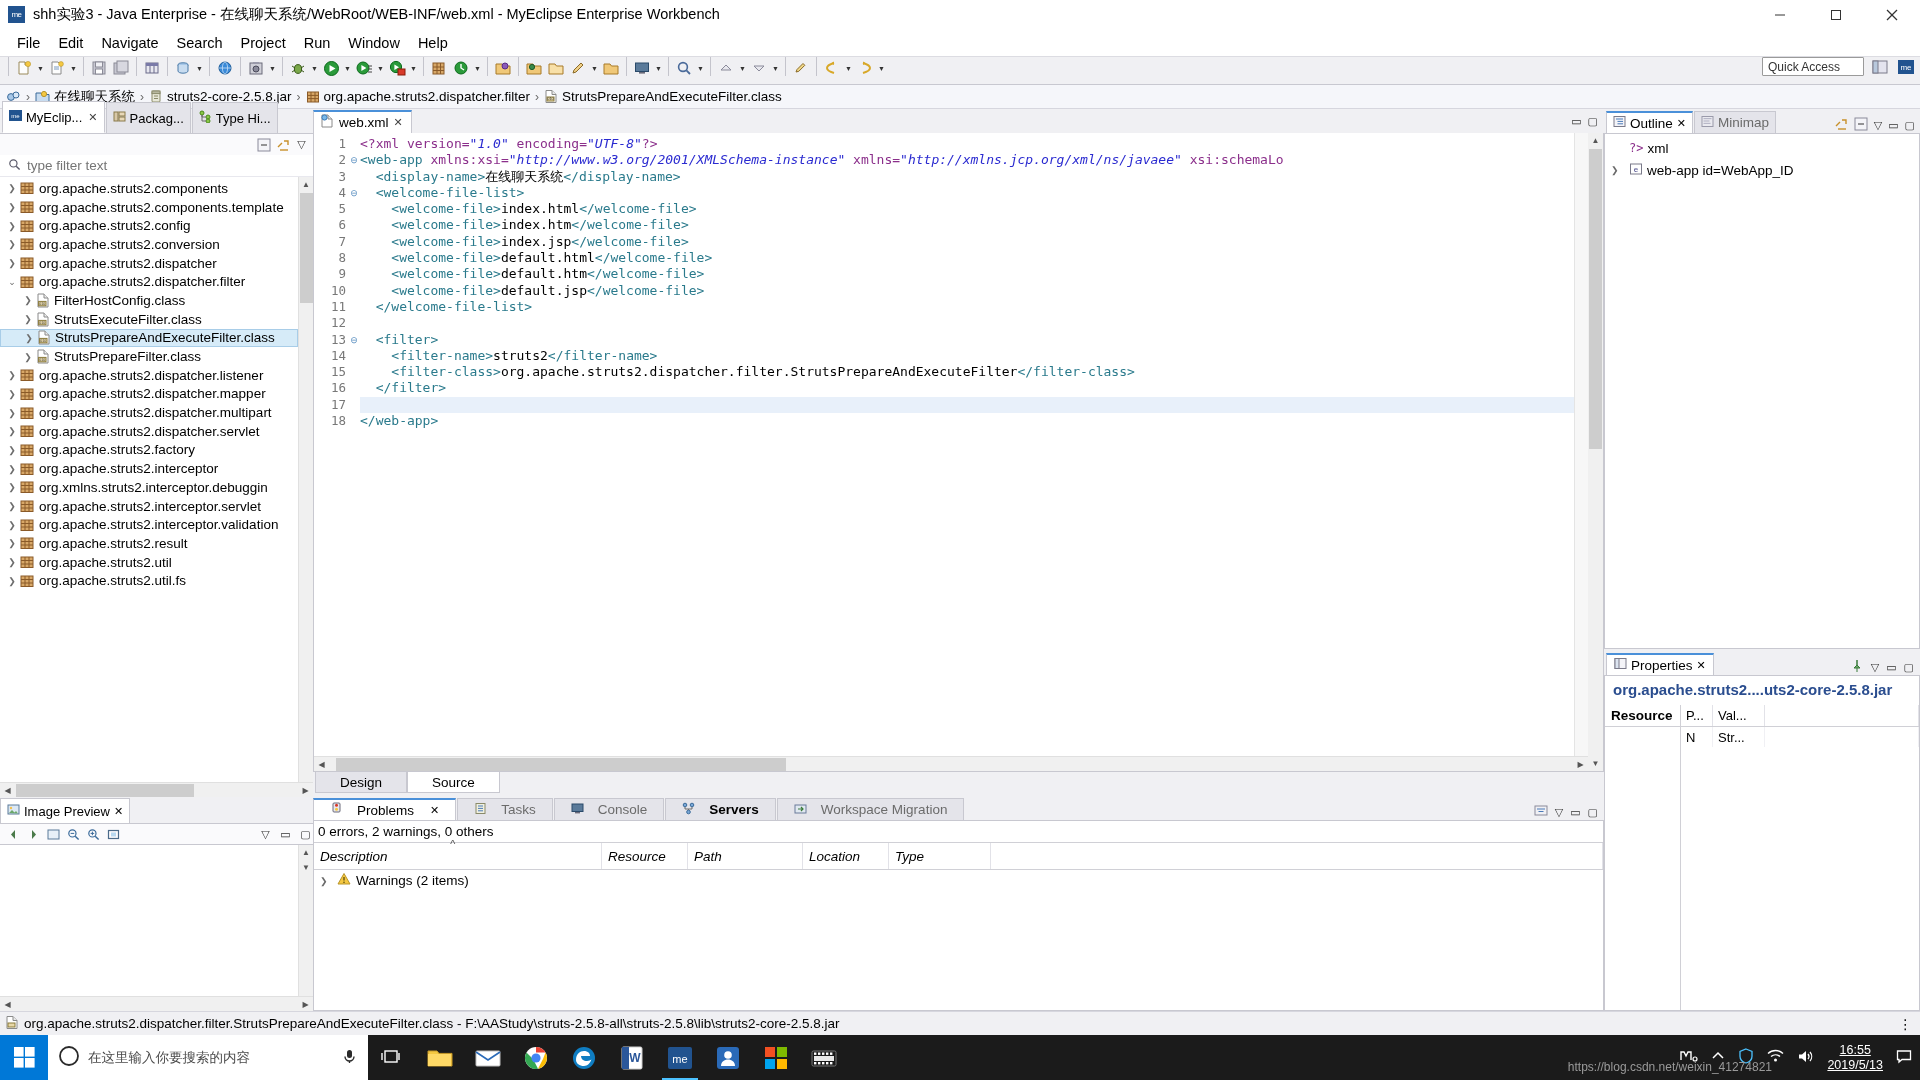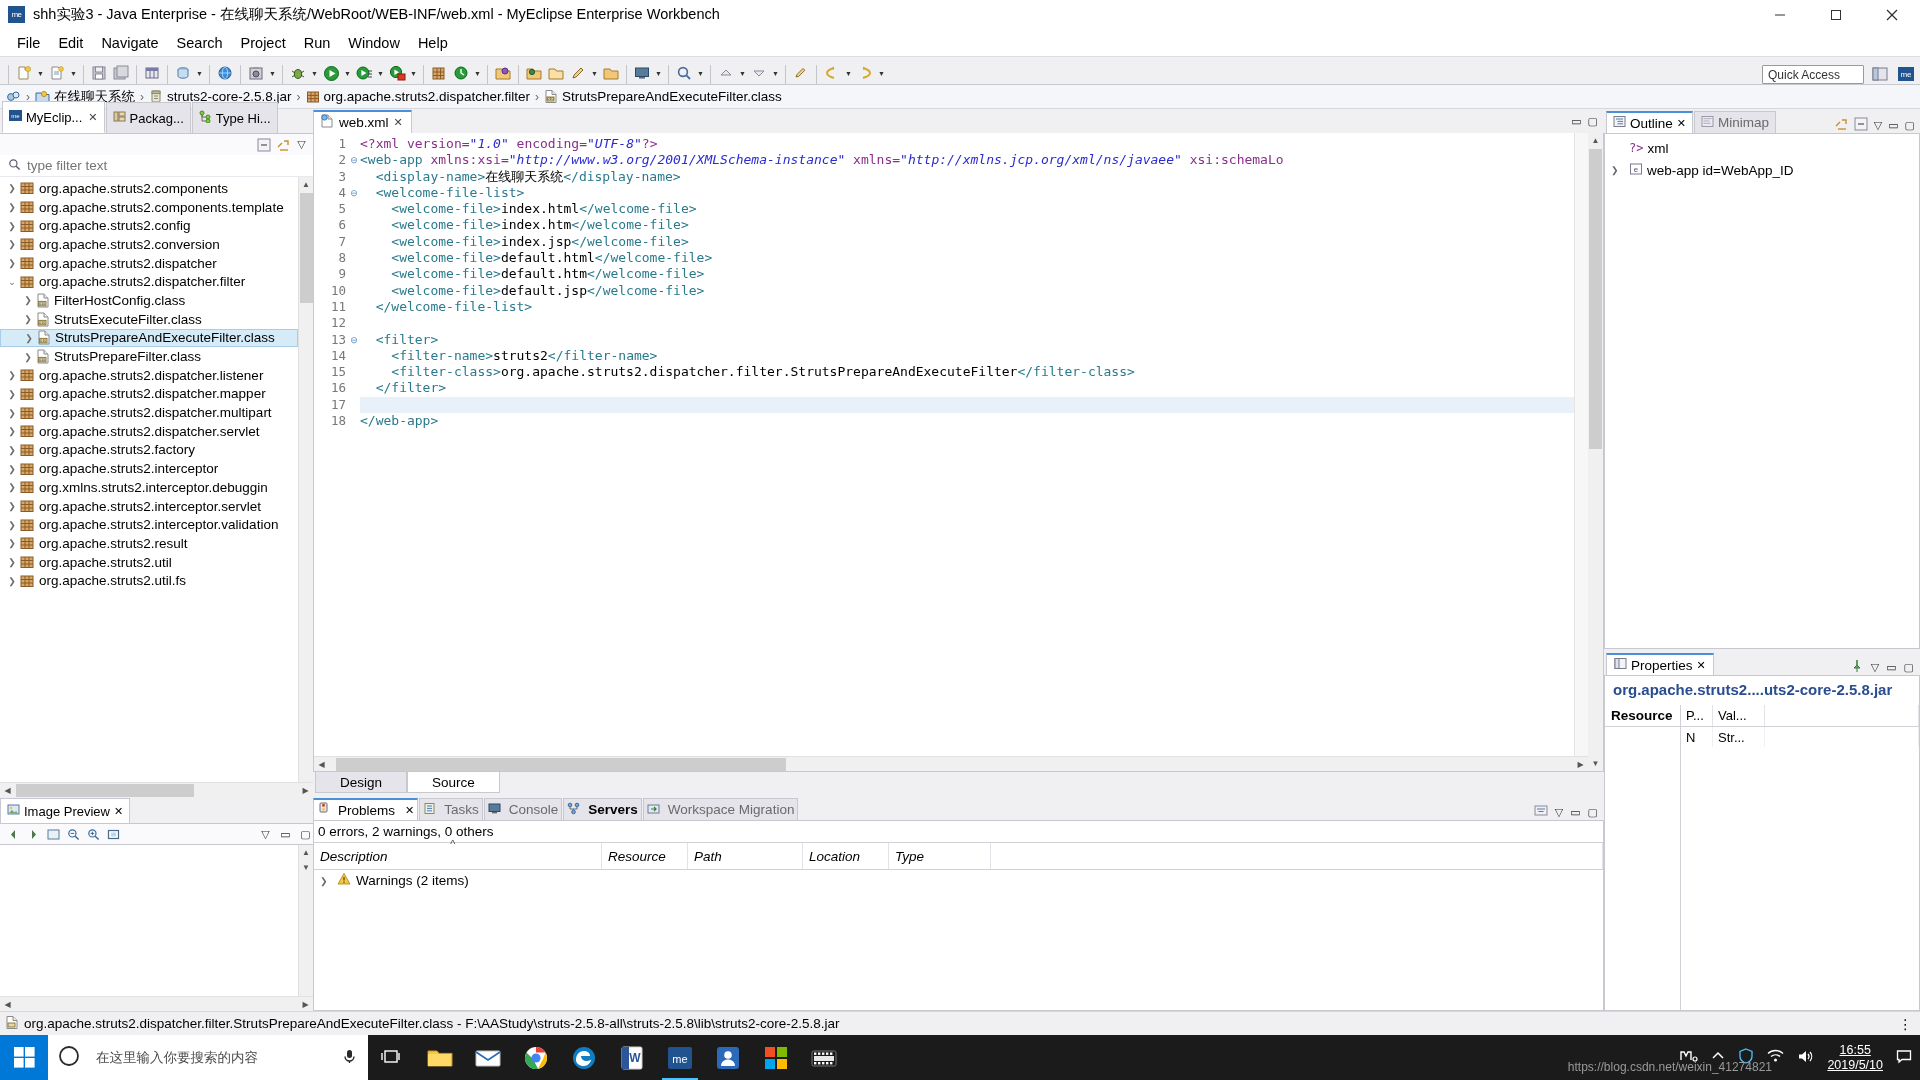--- a/index.html
+++ b/index.html
@@ -31,21 +31,21 @@
   .menubar {
     height: 26px; flex: 0 0 26px; background: #ffffff;
     display: flex; align-items: center; padding-left: 8px; font-size: 14.5px; color: #000;
   }
   .menu-item { padding: 2px 9px; cursor: default; }
 
   
   .toolbar {
     height: 29px; flex: 0 0 29px; background: #f0f0f3;
     border-top: 1px solid #dcdce2; border-bottom: 1px solid #c8c8d0;
-    display: flex; align-items: flex-end; padding: 0 4px; position: relative;
+    display: flex; align-items: flex-start; padding: 0 4px; position: relative;
   }
   .tb-sep { width: 1px; height: 19px; background: #c4c4cc; margin: 0 4px; }
   .tb-btn { width: 22px; height: 22px; display: flex; align-items: center; justify-content: center; }
   .tb-arrow { width: 11px; height: 22px; display: flex; align-items: center; justify-content: center; font-size: 7px; color: #333; }
   .quick-access {
     margin-left: auto; border: 1px solid #9a9a9a; background: #fff;
     height: 19px; width: 102px; font-size: 12px; color: #333;
     display: flex; align-items: center; padding-left: 5px; border-radius: 1px;
   }
   .perspective-btn { width: 20px; height: 20px; margin-left: 6px; display: flex; align-items: center; justify-content: center; }
@@ -161,21 +161,21 @@
 
   .ds-tabs { height: 22px; flex: 0 0 22px; display: flex; align-items: flex-start; background: #f0f0f3; padding-left: 2px; }
   .ds-tab { height: 21px; padding: 0 24px; display: flex; align-items: center; font-size: 13.5px; color: #000;
             border: 1px solid #c8c8d0; border-top: none; background: #e4e4ea; }
   .ds-tab.active { background: #ffffff; }
 
   
   .problems { height: 215px; flex: 0 0 215px; display: flex; flex-direction: column; margin-top: 2px; }
   .pb-tabrow { height: 24px; display: flex; align-items: flex-end; }
   .pb-tab {
-    height: 22px; display: flex; align-items: center; gap: 8px; padding: 0 3px; font-size: 13.5px;
+    height: 22px; display: flex; align-items: center; gap: 14px; padding: 0 16px; font-size: 13.5px;
     border: 1px solid #c8c8d0; border-bottom: none; background: #e4e4ea; color: #6b6b6b; margin-right: 1px;
   }
   .pb-tab.active { background: #ffffff; color: #000; border-top: 2px solid #4a90d9; }
   .pb-tab.bold { font-weight: bold; color: #000; }
   .pb-tab .x { font-size: 11px; margin-left: 2px; }
   .pb-ctrls { margin-left: auto; display: flex; align-items: center; gap: 7px; padding-right: 6px; font-size: 11px; color: #333; }
   .pb-body { flex: 1 1 auto; background: #fff; border: 1px solid #c8c8d0; display: flex; flex-direction: column; min-height: 0; }
   .pb-summary { height: 21px; display: flex; align-items: center; padding-left: 4px; font-size: 13.5px; color: #000; }
   .pb-head { height: 28px; display: flex; border-top: 1px solid #d0d0d6; border-bottom: 1px solid #d0d0d6; background: #fff; font-style: italic; }
   .pb-th { display: flex; align-items: center; padding-left: 6px; font-size: 13.5px; color: #000; border-right: 1px solid #e2e2e8; position: relative; }
@@ -215,21 +215,21 @@
   .sb-right { margin-left: auto; padding-right: 8px; display: flex; align-items: center; gap: 8px; }
 
   
   .taskbar {
     height: 45px; flex: 0 0 45px; background: #1b1b1b; display: flex; align-items: center;
     position: relative;
   }
   .start-btn { width: 48px; height: 45px; display: flex; align-items: center; justify-content: center; background: #0078d7; }
   .search-box {
     width: 320px; height: 45px; background: #ffffff; display: flex; align-items: center;
-    padding: 16px 10px; gap: 16px; font-size: 13.5px; color: #4a4a4a;
+    padding: 16px 10px; gap: 8px; font-size: 13.5px; color: #4a4a4a;
   }
   .tb-icon { width: 48px; height: 45px; display: flex; align-items: center; justify-content: center; position: relative; }
   .tb-icon.active::after { content: ''; position: absolute; bottom: 0; left: 6px; right: 6px; height: 2px; background: #4cc2ff; }
   .tray { margin-left: auto; display: flex; align-items: center; gap: 13px; padding-right: 8px; color: #fff; font-size: 12.5px; }
   .clock { color: #fff; font-size: 12.5px; line-height: 15px; text-align: center; text-decoration: underline; }
   .watermark { position: absolute; right: 148px; bottom: 6px; font-size: 12px; color: #9a9a9a; margin-left: 45px; }
 </style>
 </head>
 <body>
 
@@ -1363,21 +1363,21 @@
       </span>
       <span>
         <svg width="17" height="15" viewBox="0 0 17 15">
             <path d="M2 5.4h3L9 2v11L5 9.6H2z" fill="#fff"></path>
             <path d="M11 5a4 4 0 0 1 0 5" fill="none" stroke="#fff" stroke-width="1.3"></path>
             <path d="M13 3a7 7 0 0 1 0 9" fill="none" stroke="#fff" stroke-width="1.3"></path>
           </svg>
       </span>
       <span class="clock">
         <div>16:55</div>
-        <div>2019/5/10</div>
+        <div>2019/5/13</div>
       </span>
       <span>
         <svg width="16" height="15" viewBox="0 0 16 15">
             <path d="M1.5 2h13v8.5H6l-3 2.5v-2.5H1.5z" fill="none" stroke="#fff" stroke-width="1.3"></path>
           </svg>
       </span>
     </div>
   </div>
 </div>
 

